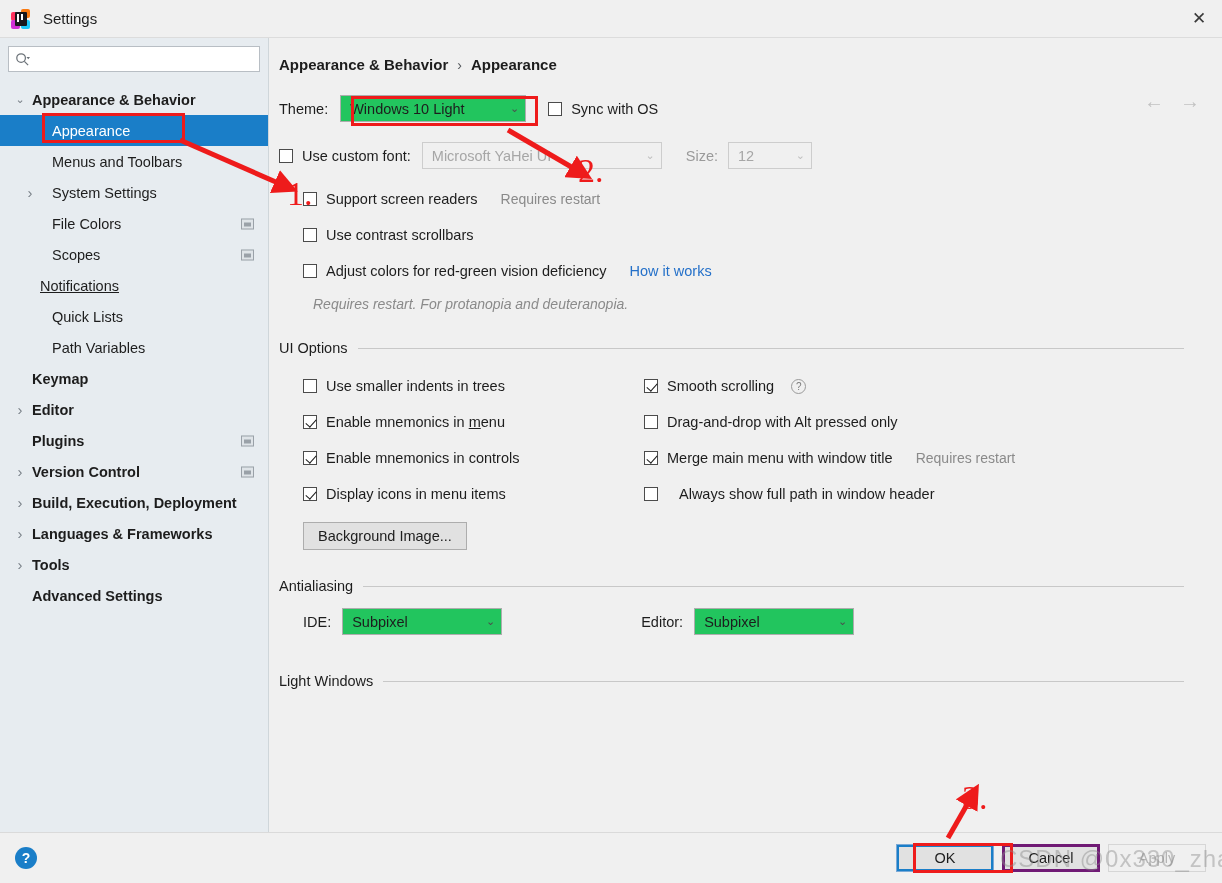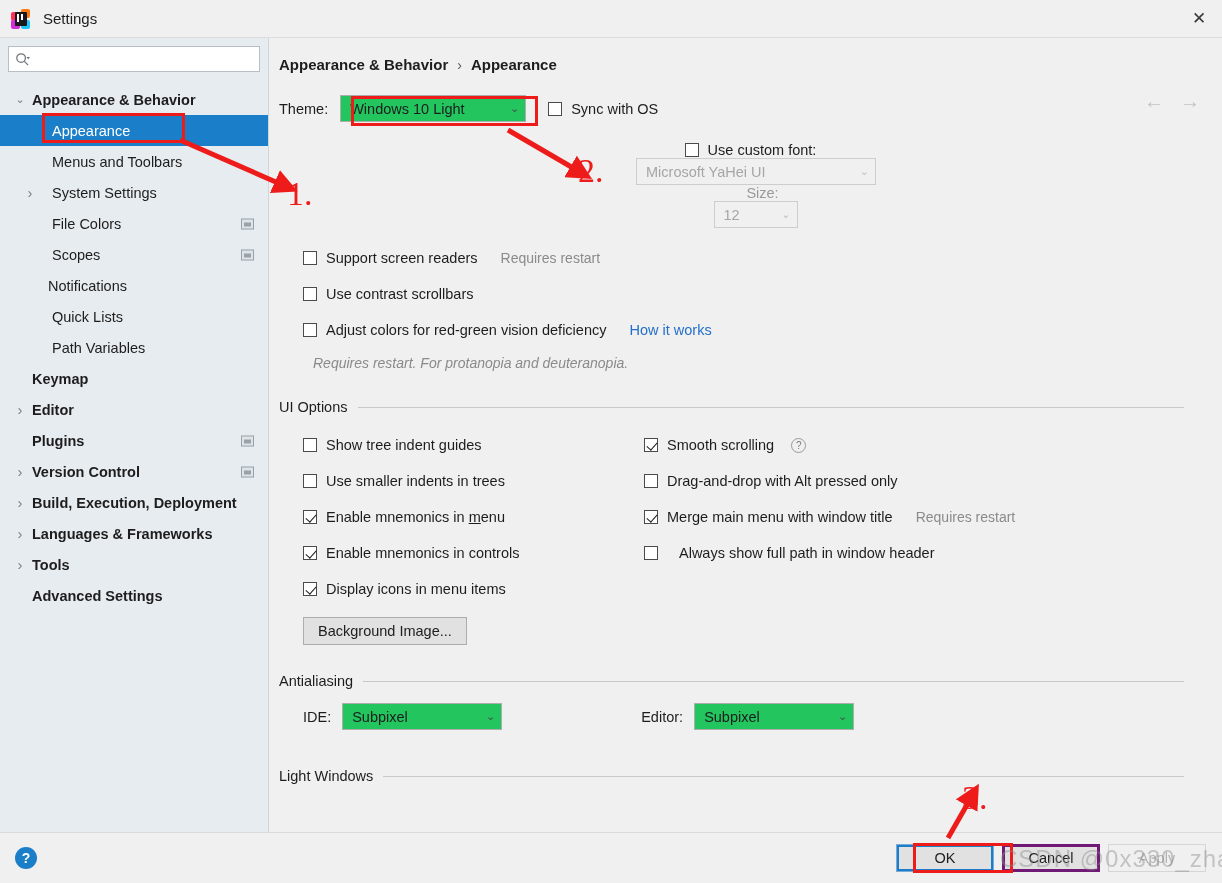--- a/index.html
+++ b/index.html
@@ -258,21 +258,21 @@
           <span class="tlabel" style="margin-left: 14px;">File Colors</span>
           <span class="badge-icon"></span>
         </div>
         <div class="tree-row indent2">
           <span class="twisty"></span>
           <span class="tlabel" style="margin-left: 14px;">Scopes</span>
           <span class="badge-icon"></span>
         </div>
         <div class="tree-row indent2">
           <span class="twisty"></span>
-          <span class="tlabel" style="margin-left: 10px;">Notifications</span>
+          <span class="tlabel" style="margin-left: 2px; text-decoration: underline;">Notifications</span>
         </div>
         <div class="tree-row indent2">
           <span class="twisty"></span>
           <span class="tlabel" style="margin-left: 14px;">Quick Lists</span>
         </div>
         <div class="tree-row indent2">
           <span class="twisty"></span>
           <span class="tlabel" style="margin-left: 14px;">Path Variables</span>
         </div>
         <div class="tree-row bold">
@@ -330,21 +330,21 @@
       <div class="combo" style="width:186px; margin-left:12px;">
         <span>Windows 10 Light</span>
         <span class="chev">⌄</span>
       </div>
       <div class="cbrow" style="margin-left:22px;">
         <span class="cbox"></span>
         <span class="cbtext">Sync with OS</span>
       </div>
     </div>
 
-    <div class="row" style="margin-top:20px;flex-direction:column;">
+    <div class="row" style="margin-top:20px;">
       <div class="cbrow">
         <span class="cbox"></span>
         <span class="cbtext">Use custom font:</span>
       </div>
       <div class="combo disabled" style="width:240px; margin-left:11px;">
         <span>Microsoft YaHei UI</span>
         <span class="chev">⌄</span>
       </div>
       <span class="lbl dim" style="margin-left:24px;">Size:</span>
       <div class="combo disabled" style="width:84px; margin-left:10px;">
@@ -370,24 +370,20 @@
         </div>
       </div>
     <div class="muted" style="padding-left:44px; margin-top:7px;font-style:italic;">Requires restart. For protanopia and deuteranopia.</div>
 
     <div class="section" style="margin-top:28px;justify-content:flex-end;">
       <span class="section-title">UI Options</span>
       <span class="section-line"></span>
     </div>
     <div style="display:flex; margin-top:12px;">
       <div style="width:375px;" id="ui-left">
-          <div class="cbrow" style="height: 36px; padding-left: 34px;">
-            <span class="cbox"></span>
-            <span class="cbtext">Show tree indent guides</span>
-          </div>
           <div class="cbrow" style="height: 36px; padding-left: 34px;">
             <span class="cbox"></span>
             <span class="cbtext">Use smaller indents in trees</span>
           </div>
           <div class="cbrow" style="height: 36px; padding-left: 34px;">
             <span class="cbox checked"></span>
             <span class="cbtext">Enable mnemonics in <span class="mnem">m</span>enu</span>
           </div>
           <div class="cbrow" style="height: 36px; padding-left: 34px;">
             <span class="cbox checked"></span>

